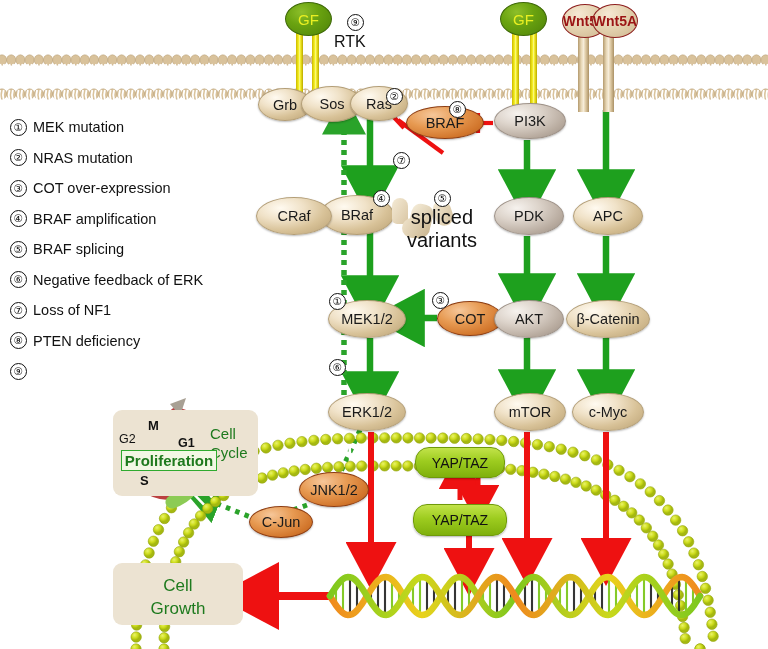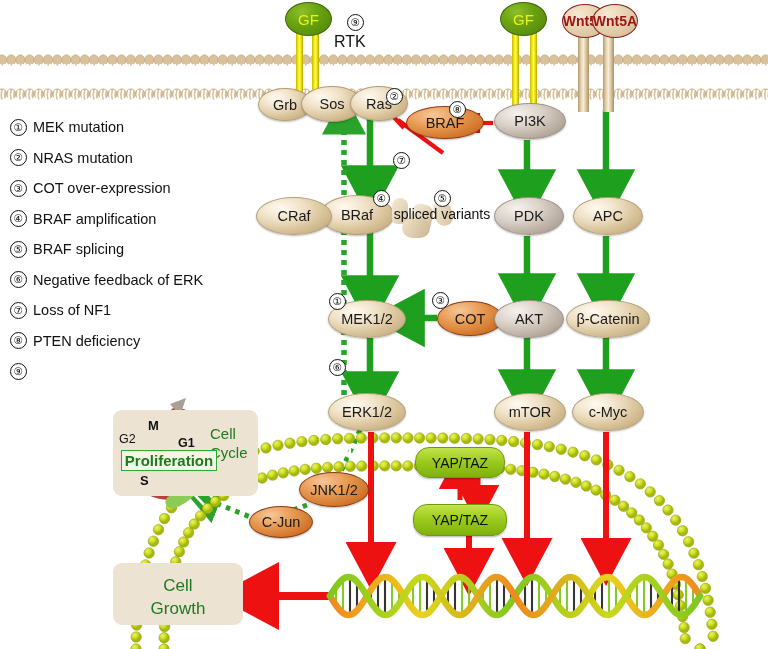--- a/index.html
+++ b/index.html
@@ -36,21 +36,21 @@
        border:1.4px solid #8e2020;border-radius:50%;
        display:flex;align-items:center;justify-content:center;
        font-size:14px;font-weight:bold;color:#9b1414;}
   .beigebox{background:#ece3d2;border-radius:9px;}
 
   
   .stalk-y{background:linear-gradient(90deg,#cbb800 0%,#f4ee1e 35%,#fbf77a 50%,#efe71c 68%,#b9a800 100%);}
   .stalk-t{background:linear-gradient(90deg,#b49a6d 0%,#e7d7b6 30%,#f6ecd8 50%,#ddc9a3 70%,#ab9165 100%);}
 
   
-  .plain{font-size:14px;color:#111;}
+  .plain{font-size:20px;color:#111;}
   .circnum-abs{width:15px;height:15px;border:1.2px solid #111;border-radius:50%;
        font-size:10.5px;line-height:14px;text-align:center;color:#111;background:#fff;}
   .greentxt{color:#1e7a1e;}
 </style>
 </head>
 <body>
 
 <div id="stage">
 
   <svg class="abs" style="left:0;top:0;" width="768" height="649">

